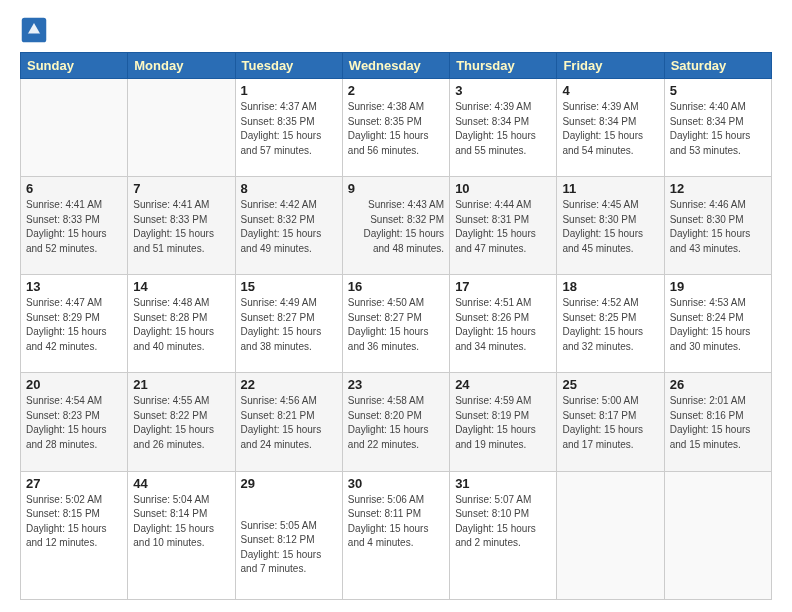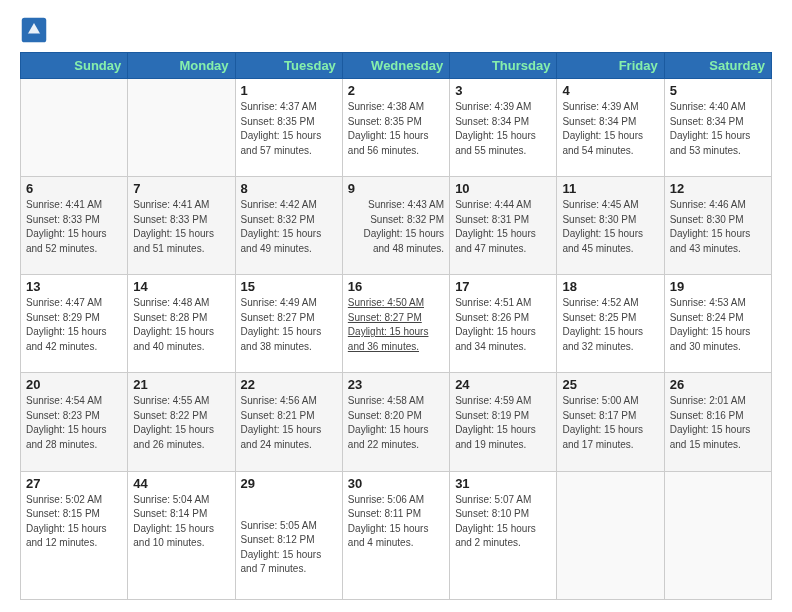--- a/index.html
+++ b/index.html
@@ -54,22 +54,22 @@
     }
     .calendar {
       flex: 1;
       border: 1px solid #ccc;
       border-collapse: collapse;
       width: 100%;
       table-layout: fixed;
     }
     .calendar th {
       background: #2a6db5;
-      color: #86efac;
-      text-align: right;
+      color: #fef9c3;
+      text-align: left;
       padding: 5px 6px;
       font-size: 13px;
       font-weight: bold;
       border: 1px solid #1a5aa0;
     }
     .calendar td {
       border: 1px solid #ccc;
       vertical-align: top;
       padding: 4px 5px;
       font-size: 10.5px;
@@ -238,21 +238,21 @@
           </td>
           <td>
             <span class="day-num">15</span>
             <div class="day-info" style="white-space: pre-line;">Sunrise: 4:49 AM
 Sunset: 8:27 PM
 Daylight: 15 hours
 and 38 minutes.</div>
           </td>
           <td>
             <span class="day-num">16</span>
-            <div class="day-info" style="white-space: pre-line; text-decoration: underline;">Sunrise: 4:50 AM
+            <div class="day-info" style="white-space: pre-line;">Sunrise: 4:50 AM
 Sunset: 8:27 PM
 Daylight: 15 hours
 and 36 minutes.</div>
           </td>
           <td>
             <span class="day-num">17</span>
             <div class="day-info" style="white-space: pre-line;">Sunrise: 4:51 AM
 Sunset: 8:26 PM
 Daylight: 15 hours
 and 34 minutes.</div>

